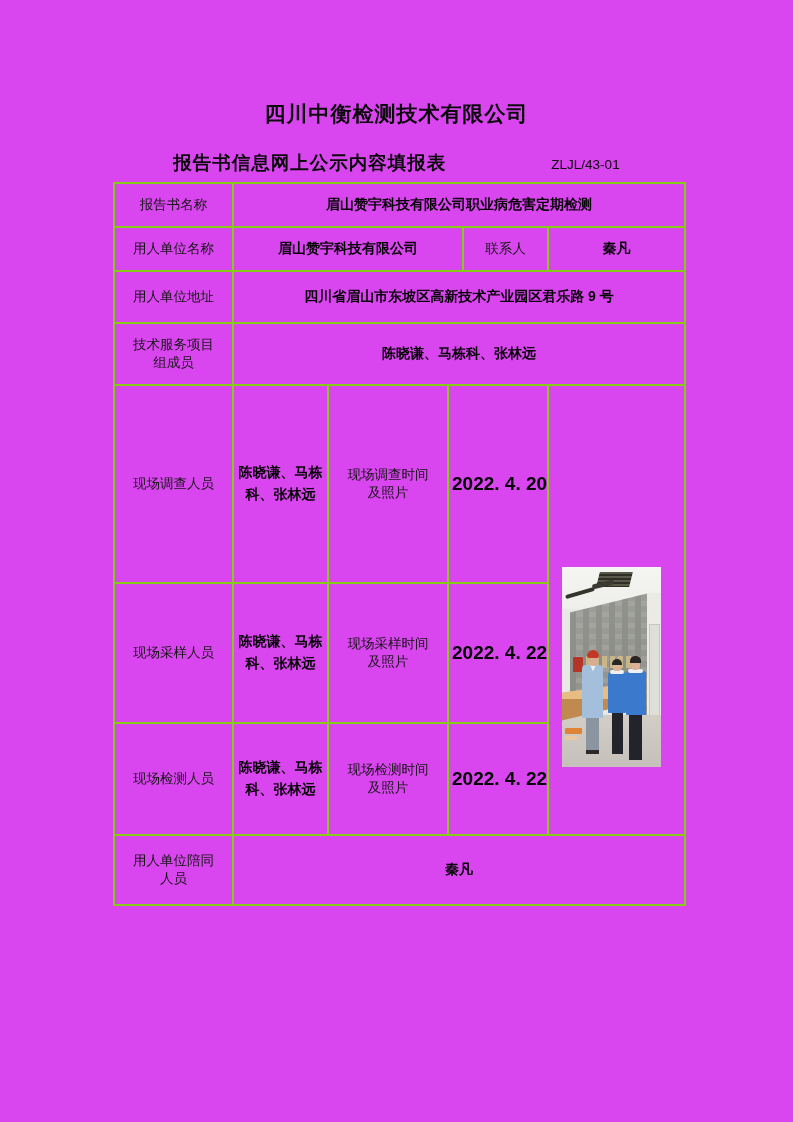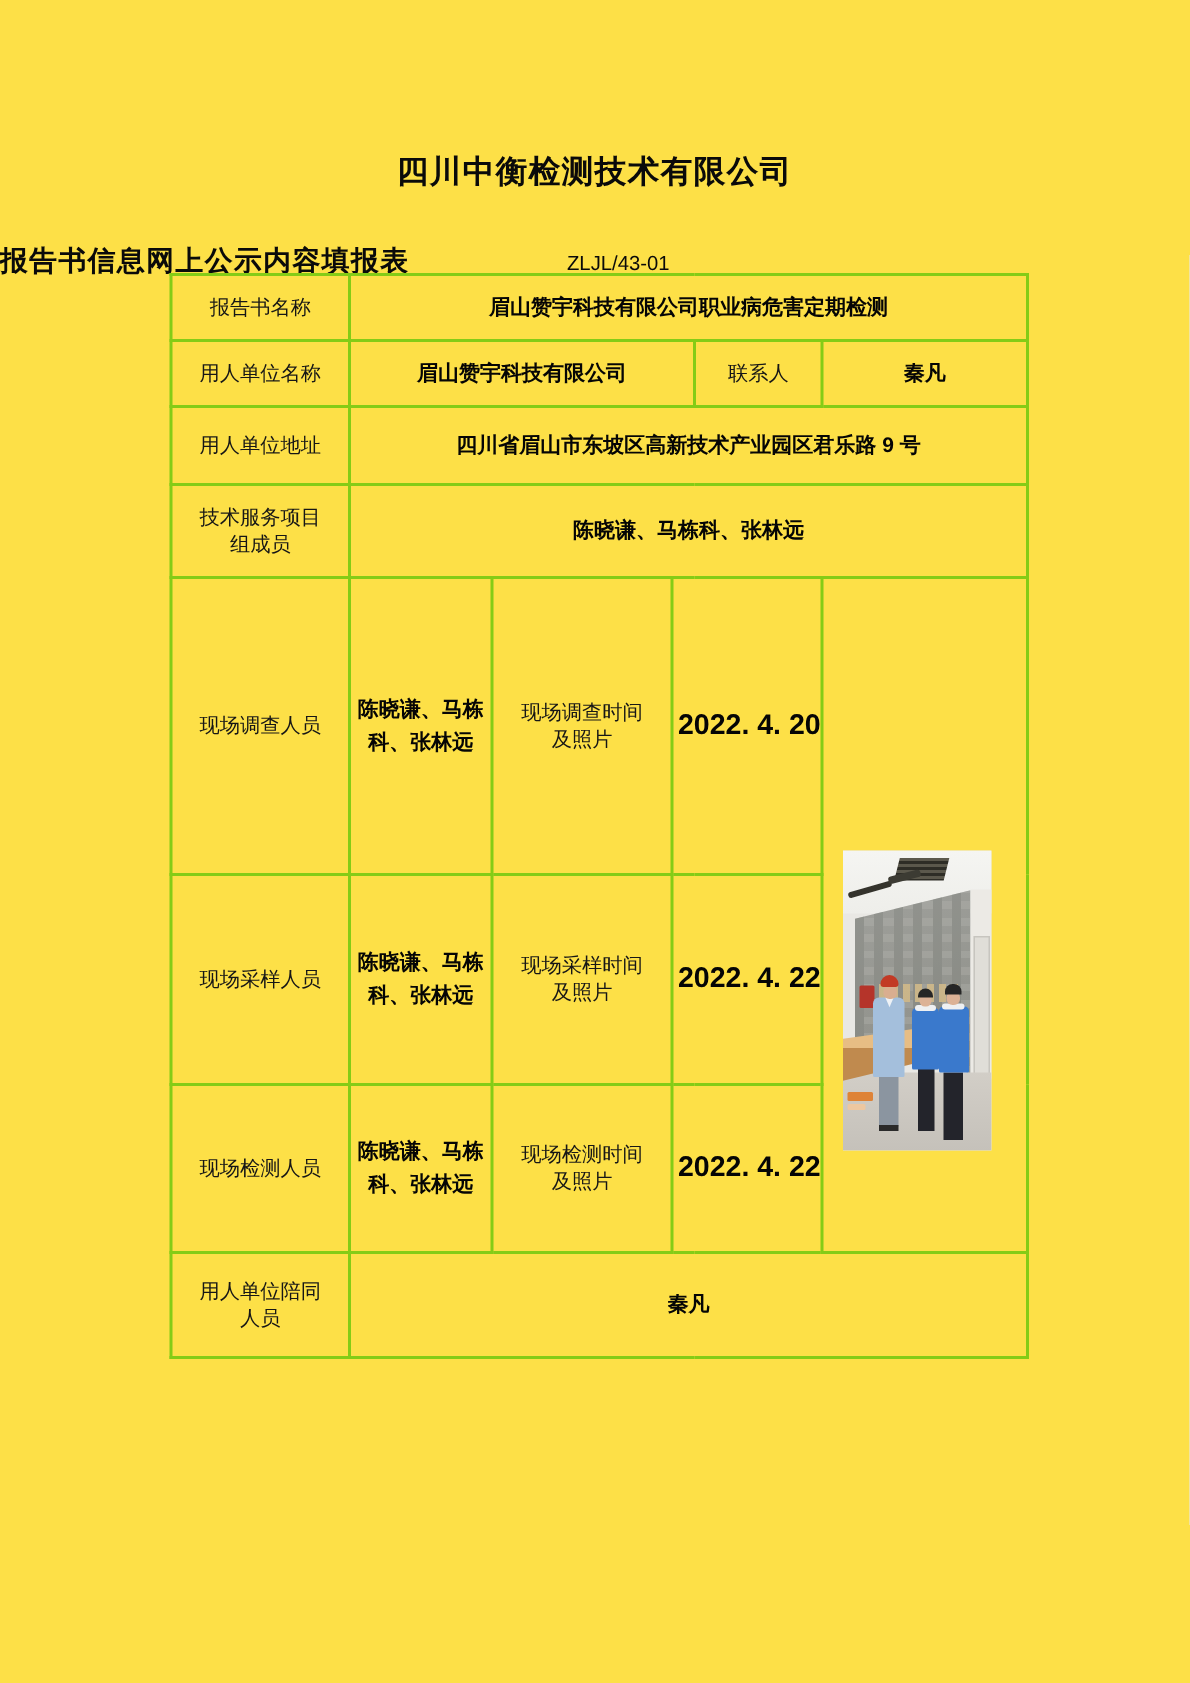--- a/index.html
+++ b/index.html
@@ -1,34 +1,34 @@
 <!DOCTYPE html>
 <html><head>
 <meta charset="utf-8">
 <style>
   * { margin:0; padding:0; box-sizing:border-box; }
   html,body { background:#e8e8e8; }
   .page {
     position:relative;
     width:793px; height:1122px;
     margin:0 auto;
-    background:#fde047;
+    background:#d946ef;
     font-family:"Liberation Sans", sans-serif;
     color:#111;
     overflow:hidden;
   }
   .title1 {
     position:absolute; top:100px; left:0; width:100%;
     text-align:center;
     font-size:21px; font-weight:bold; letter-spacing:1px;
     color:#0a0a0a;
   }
   .title2-row {
-    position:absolute; top:161px; left:0; width:100%;
-    display:flex; justify-content:flex-start; align-items:baseline;
+    position:absolute; top:150px; left:0; width:100%;
+    display:flex; justify-content:center; align-items:baseline;
     column-gap:105px;
   }
   .title2 { font-size:18.5px; font-weight:bold; letter-spacing:1px; color:#0a0a0a; }
   .form-code { font-size:13.5px; font-weight:normal; color:#0a0a0a; }
 
   table.form {
     position:absolute; left:113px; top:182px;
     width:571px;
     border-collapse:collapse; table-layout:fixed;
   }

